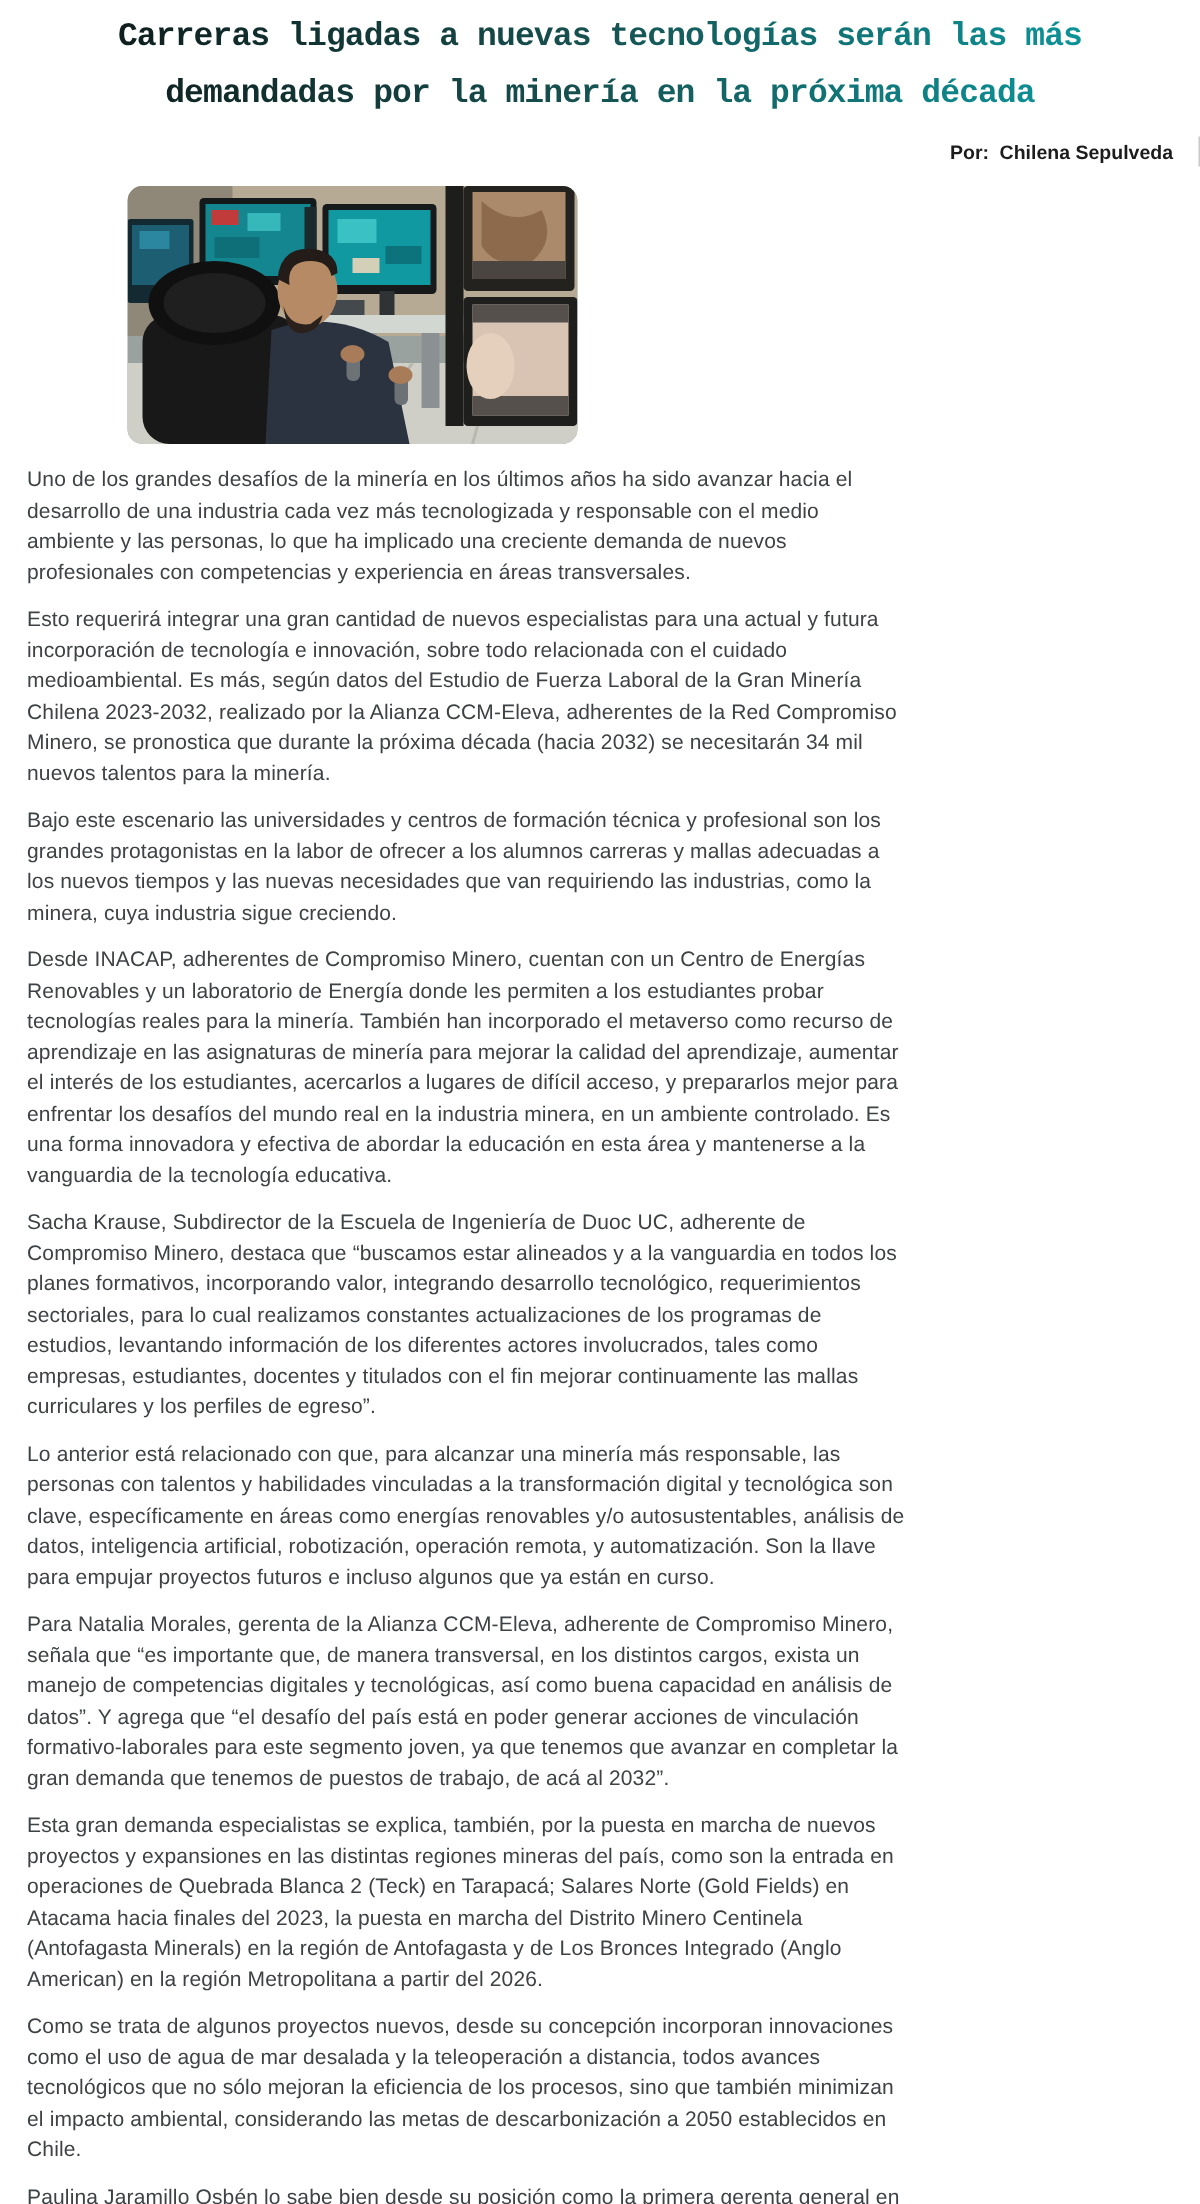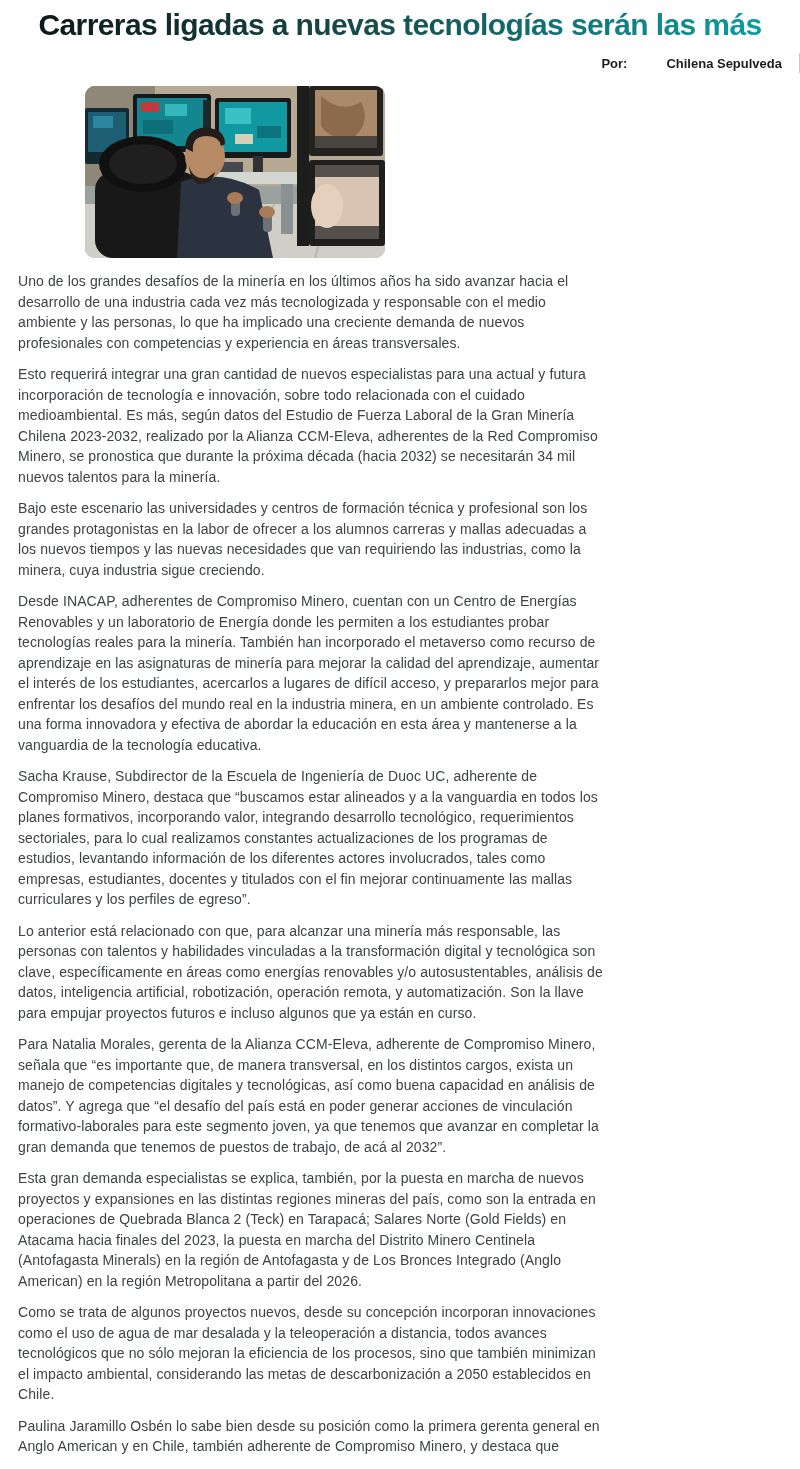--- a/index.html
+++ b/index.html
@@ -15,43 +15,43 @@
   body{
     width:800px;
     font-family:"Liberation Sans", sans-serif;
     -webkit-font-smoothing:antialiased;
   }
   .page{width:800px;padding-top:6px;}
 
   
   .headline{
     text-align:center;
-    font-family:Liberation Sans, sans-serif;
+    font-family:Liberation Mono, monospace;
     font-weight:700;
-    font-size:30px;
+    font-size:22px;
     line-height:38px;
     letter-spacing:-0.6px;
     background:linear-gradient(100deg,var(--c-headline-dark) 2%,var(--c-headline-mid) 48%,var(--c-headline-teal) 97%);
     -webkit-background-clip:text;
     background-clip:text;
     color:transparent;
   }
   .headline .hl-line{white-space:nowrap;}
 
   
   .byline{
     margin-top:9px;
     display:flex;
     align-items:center;
     font-size:13px;
     font-weight:700;
     color:#1c1c1c;
   }
   .byline .half{flex:1;display:flex;align-items:center;}
-  .byline .half.left{justify-content:flex-end;padding-right:17px;gap:32px;}
+  .byline .half.left{justify-content:flex-end;padding-right:17px;}
   .byline .half.right{justify-content:flex-start;padding-left:17px;}
   .byline .label{margin-right:7px;}
   .byline .date{color:var(--c-accent);}
   .byline .vdiv{width:1px;height:20px;background:var(--c-divider);}
 
   
   .photo{
     margin:13px 0 0 85px;
     width:300px;height:172px;
     border-radius:10px;
@@ -74,20 +74,21 @@
   .article-body p:last-child{margin-bottom:0;}
   .article-body .it{}
 </style>
 </head>
 <body>
 
 <div class="page">
 
   <h1 class="headline">
     <div class="hl-line">Carreras ligadas a nuevas tecnologías serán las más</div>
+    <div class="hl-line">demandadas por la minería en la próxima década</div>
   </h1>
 
   <div class="byline">
     <div class="half left">
       <span class="label">Por:</span>
       <span>Chilena Sepulveda</span>
     </div>
     <div class="vdiv"></div>
   </div>
 

